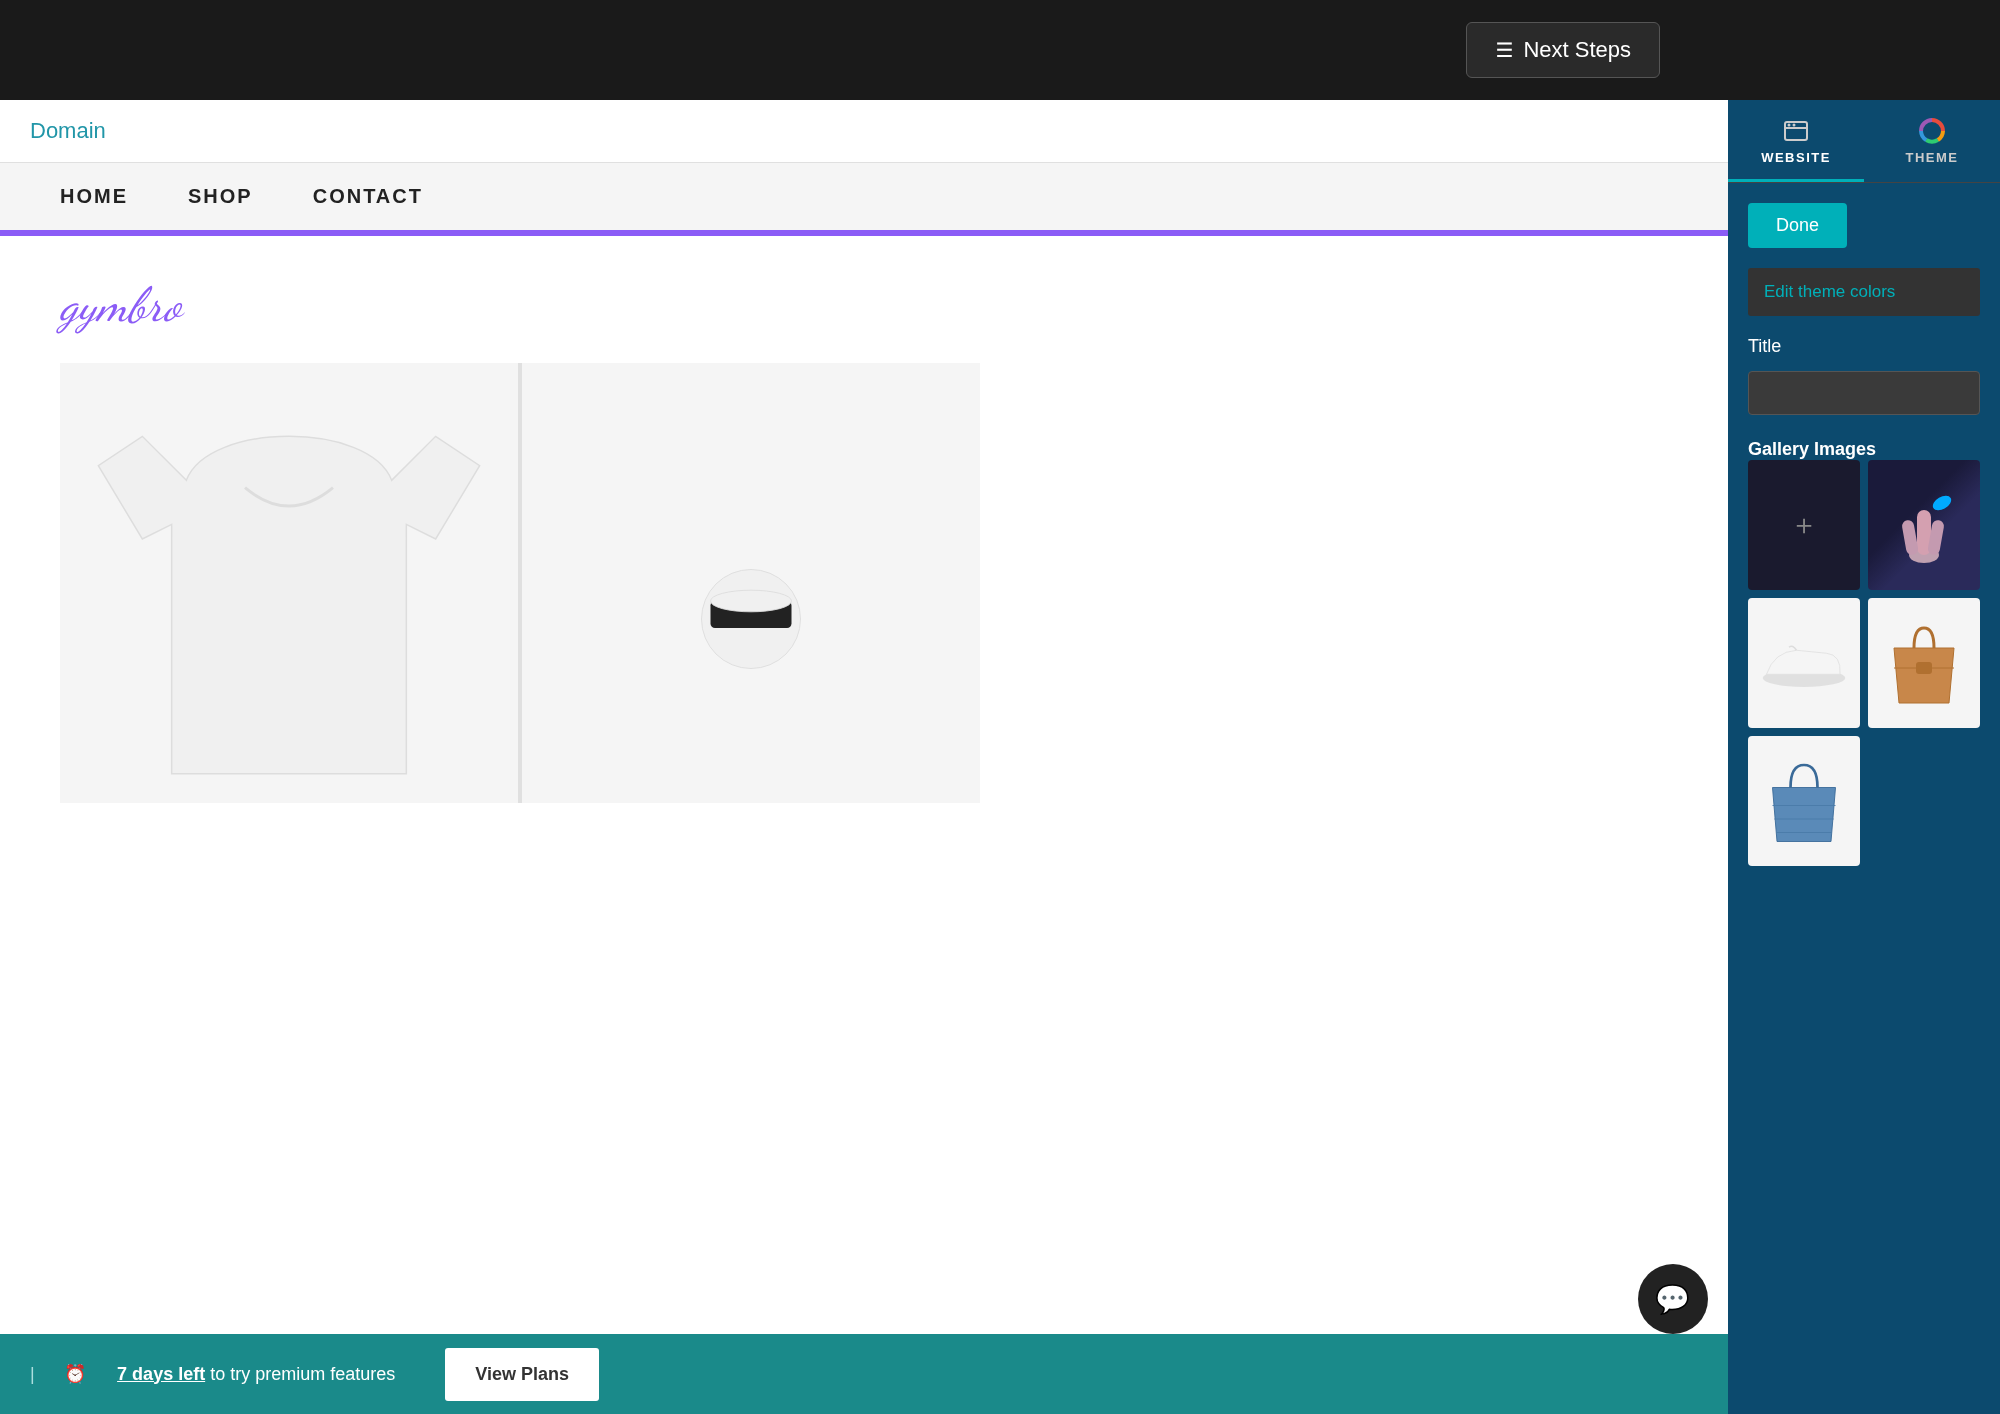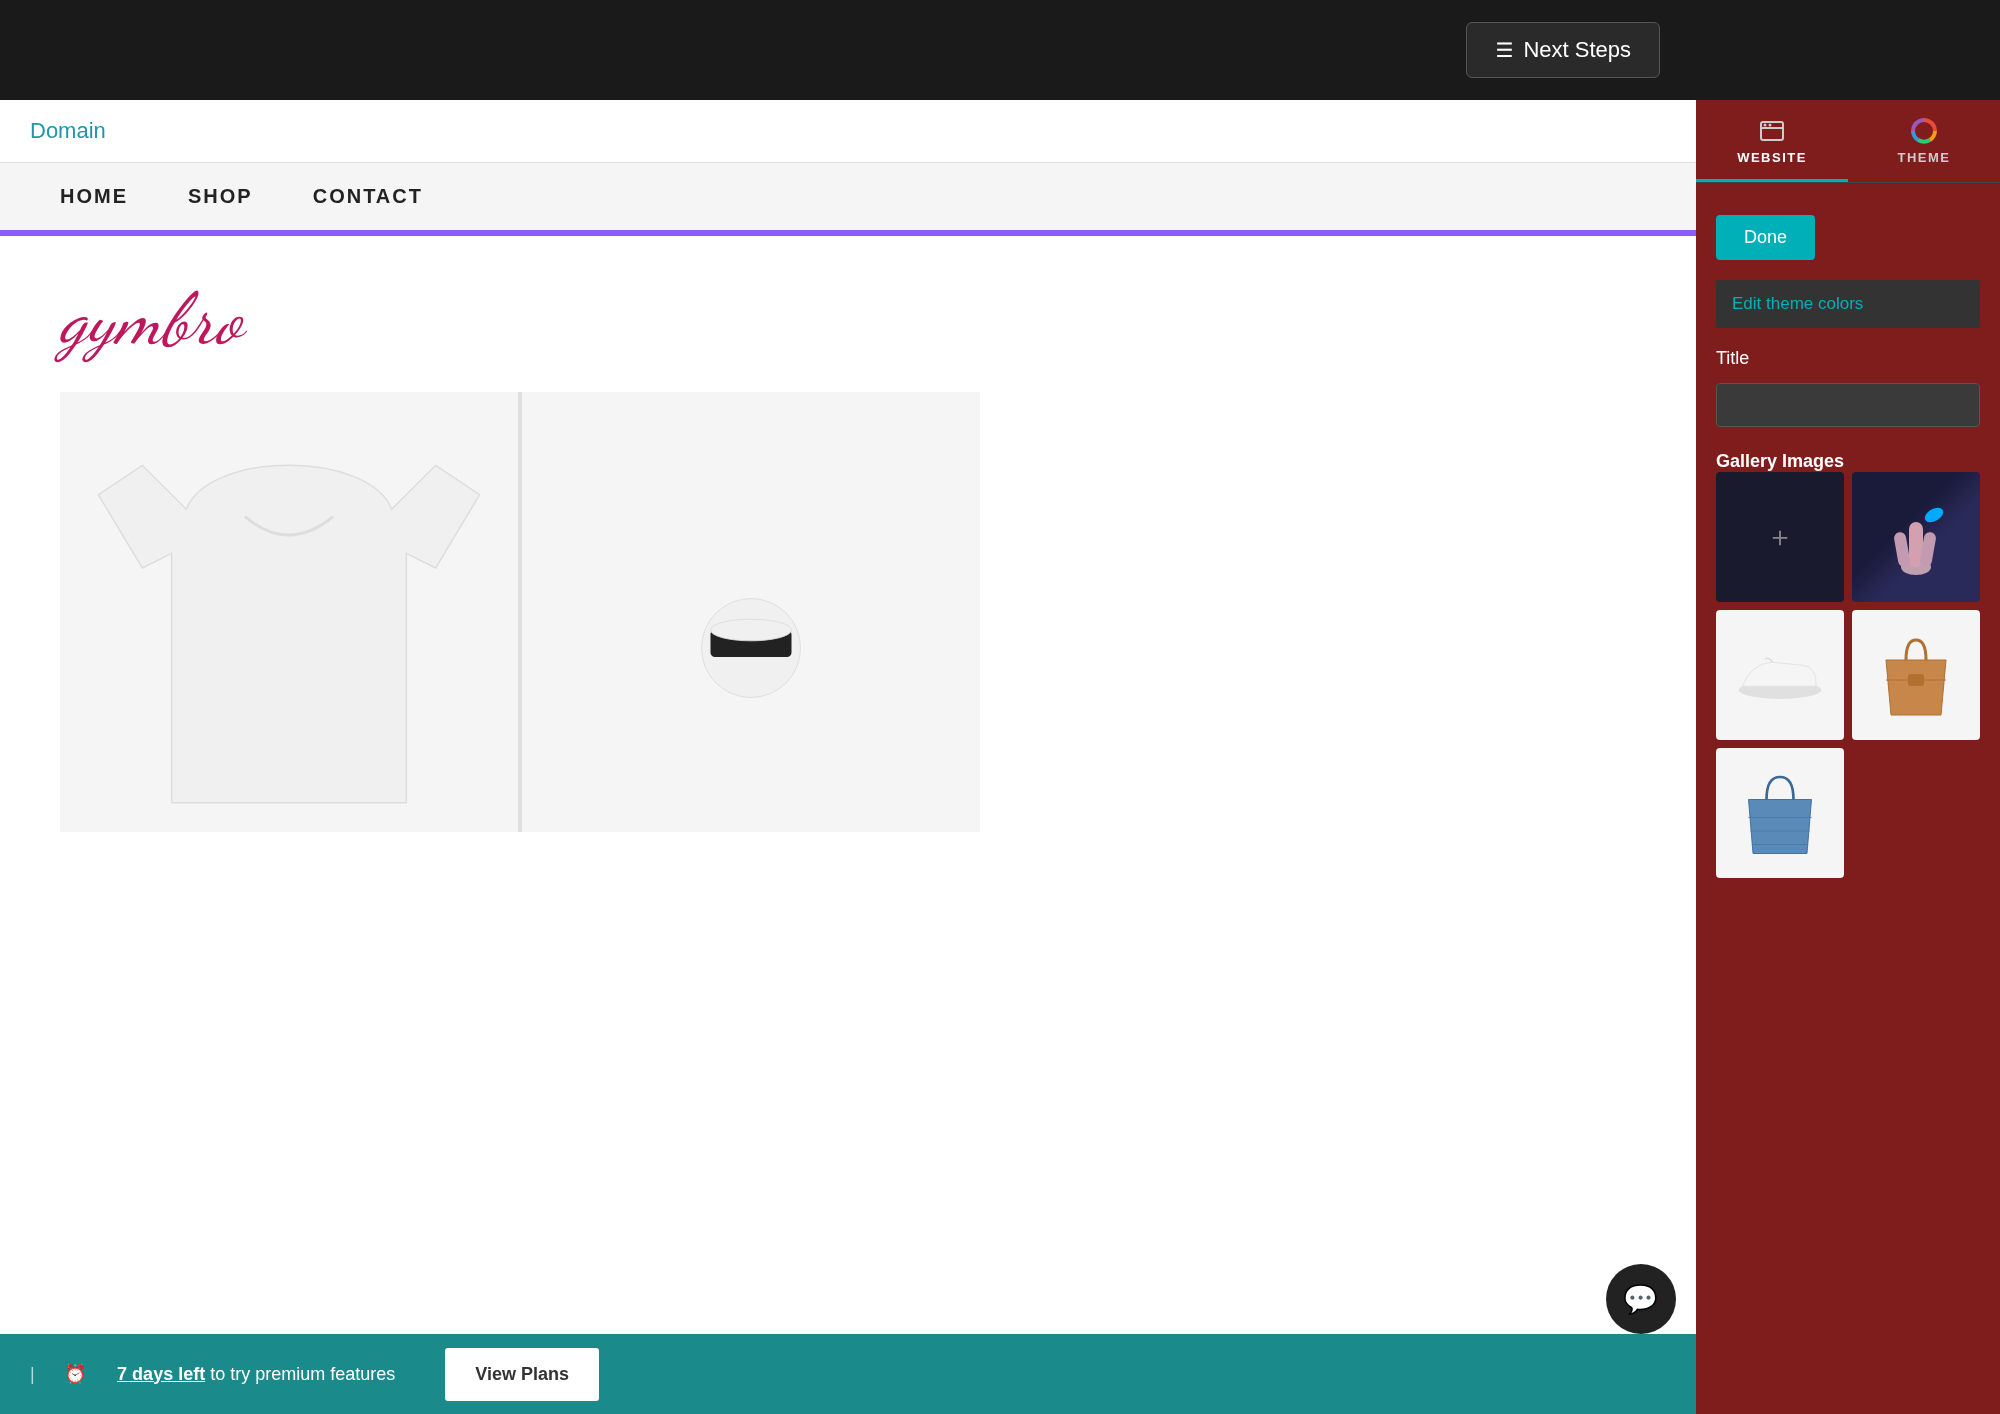--- a/index.html
+++ b/index.html
@@ -101,22 +101,22 @@
     
     .website-content {
       flex: 1;
       background: #fff;
       padding: 40px 60px;
       overflow: hidden;
     }
 
     .brand-name {
       font-family: 'Dancing Script', 'Brush Script MT', cursive;
-      font-size: 72px;
-      color: #be185d;
+      font-size: 48px;
+      color: #8b5cf6;
       margin-bottom: 30px;
       font-style: italic;
     }
 
     .product-grid {
       display: grid;
       grid-template-columns: 1fr 1fr;
       gap: 4px;
       background: #e0e0e0;
       max-width: 920px;
@@ -192,26 +192,25 @@
       margin-left: 20px;
     }
 
     .separator {
       color: #acdede;
       font-size: 18px;
     }
 
     
     .right-panel {
-      width: 304px;
-      background: #7f1d1d;
+      width: 272px;
+      background: #0c4a6e;
       display: flex;
       flex-direction: column;
       flex-shrink: 0;
-      gap: 12px;
     }
 
     
     .panel-tabs {
       display: flex;
       border-bottom: 1px solid #444;
       padding: 0;
     }
 
     .panel-tab {

